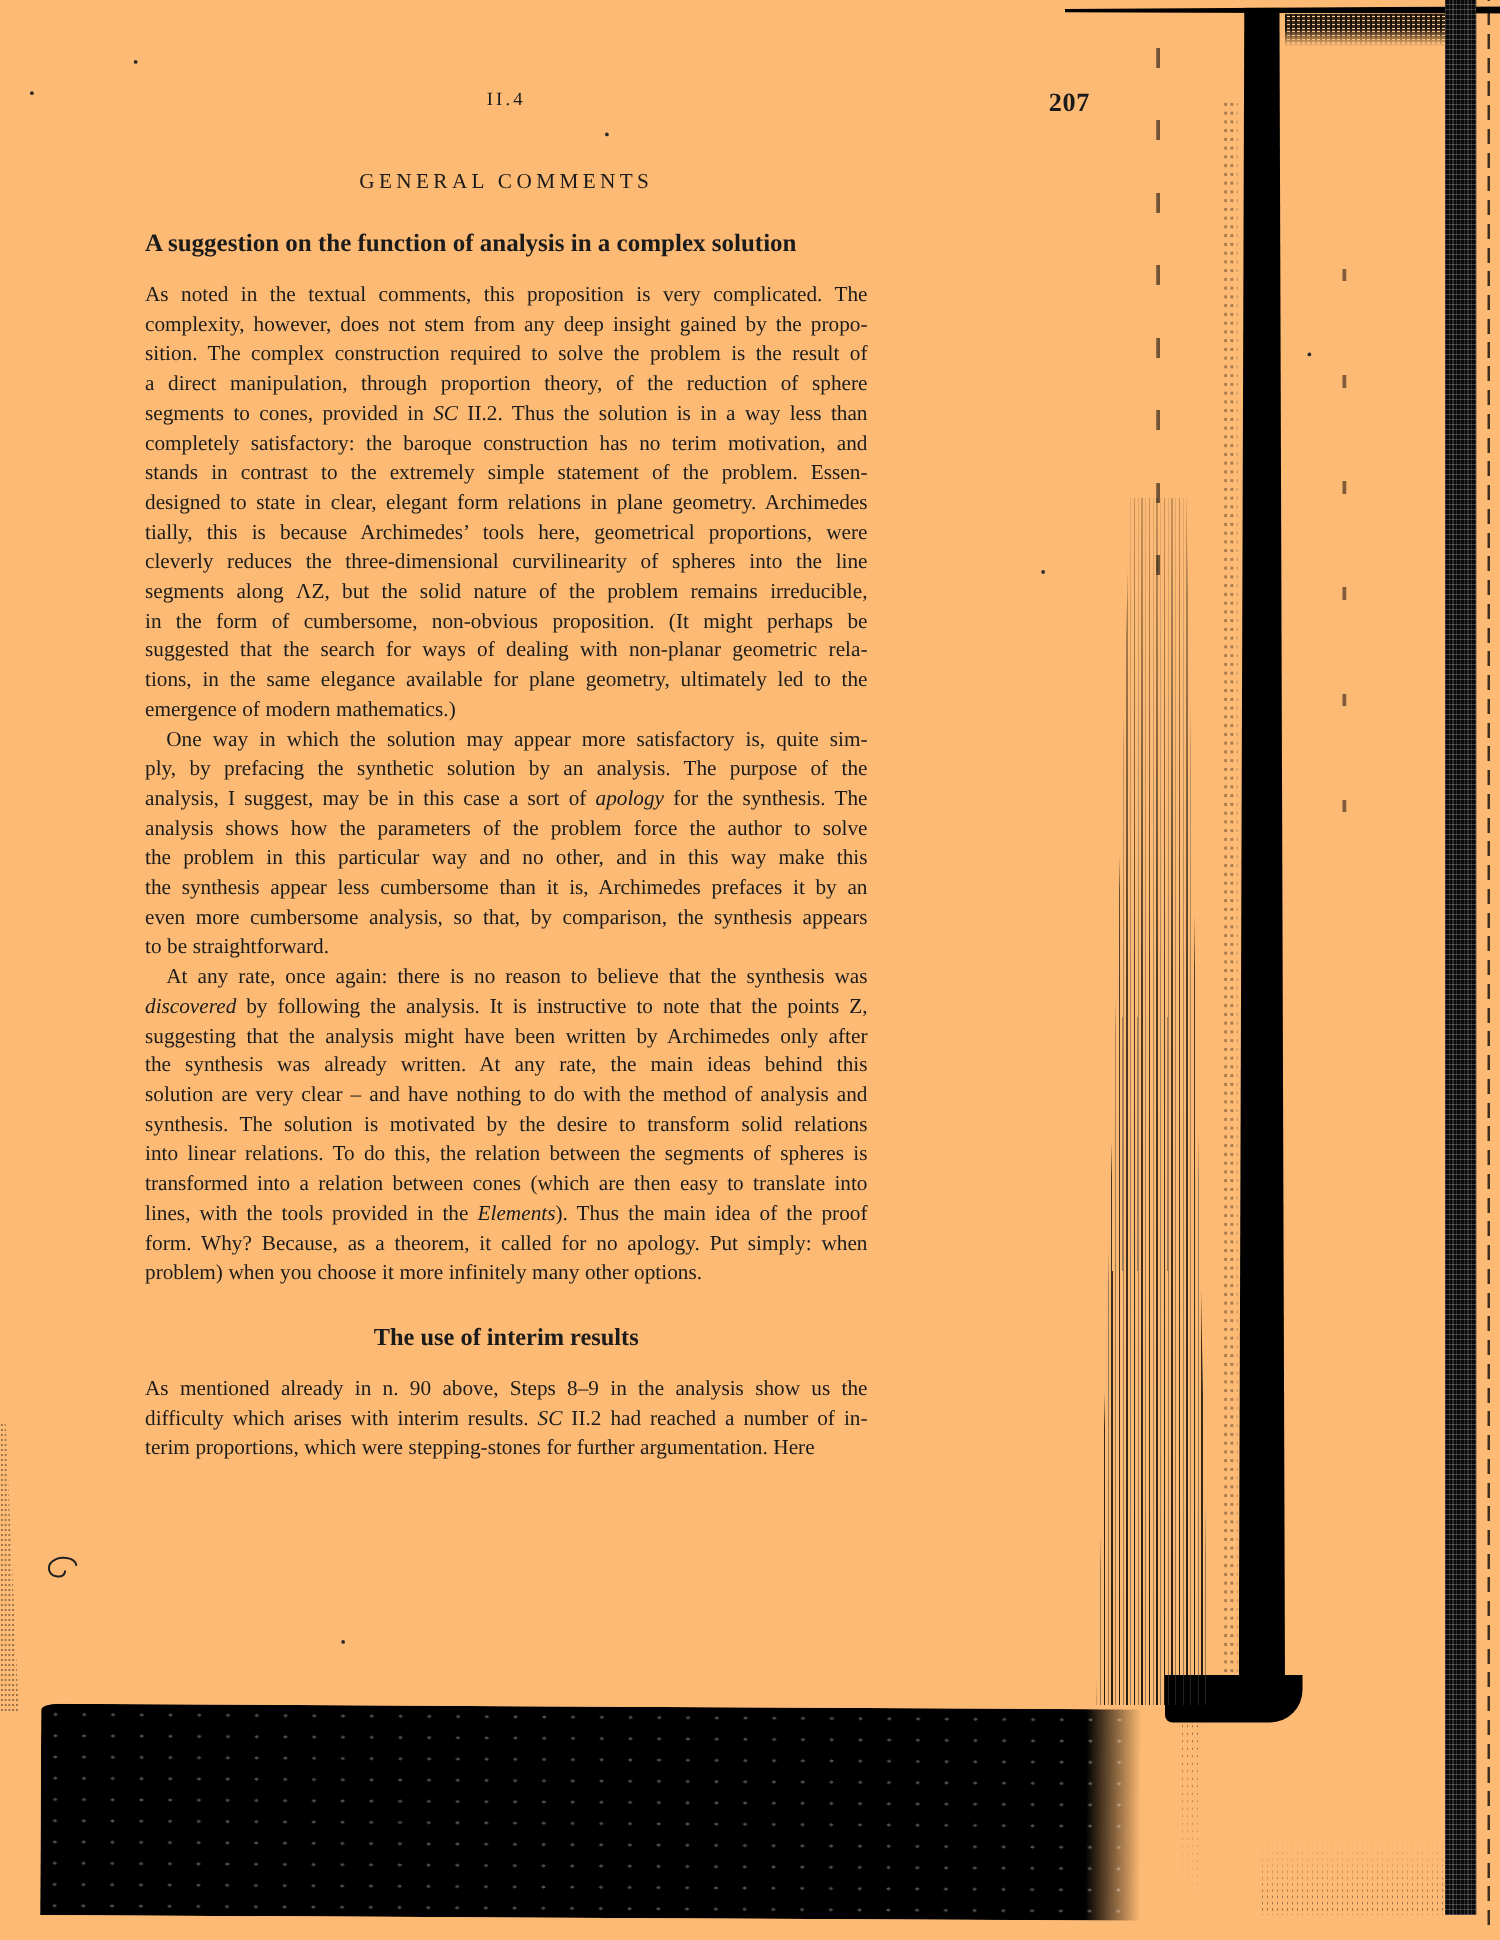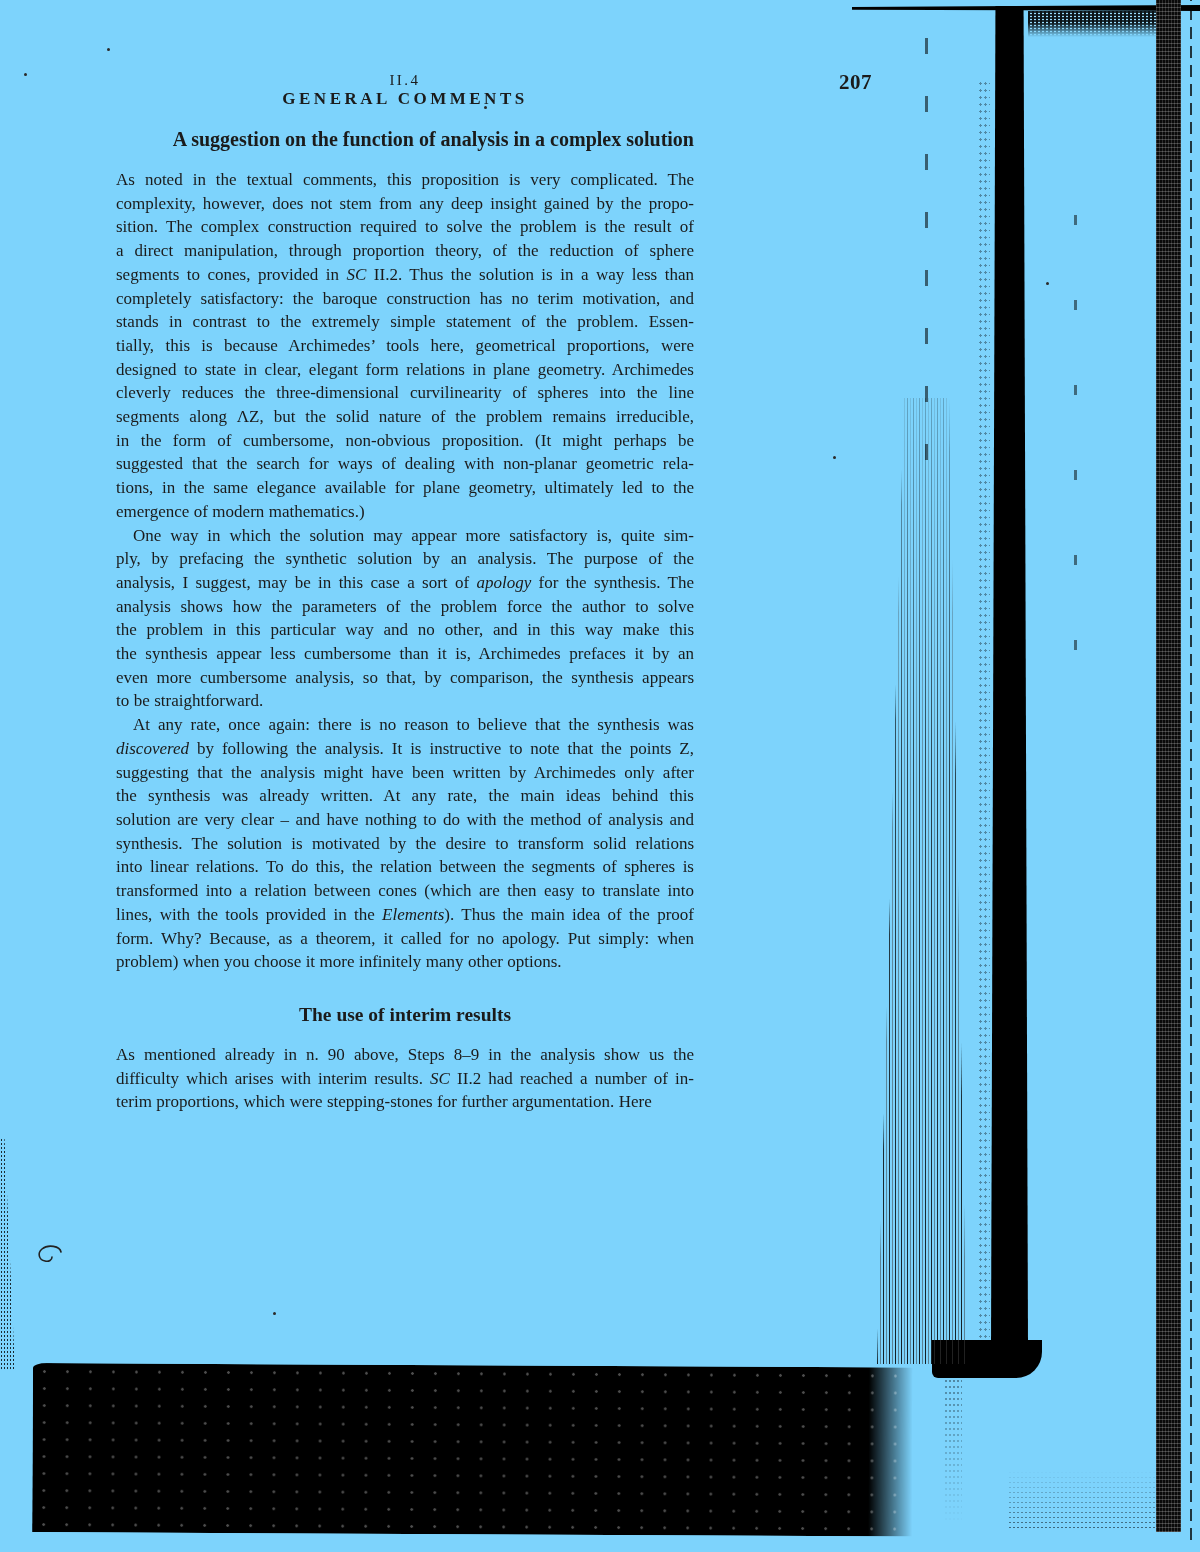--- a/index.html
+++ b/index.html
@@ -1,23 +1,23 @@
 <!DOCTYPE html>
 <html><head>
 <meta charset="utf-8">
 <style>
   html,body{margin:0;padding:0;background:#e8e8e8;}
-  .scan{position:relative;width:1200px;height:1552px;background:#7dd3fc;overflow:hidden;
+  .scan{position:relative;width:1200px;height:1552px;background:#fdba74;overflow:hidden;
         font-family:"Liberation Serif","DejaVu Serif",serif;color:#1b1b1b;}
   
   .col{position:absolute;left:116px;top:72px;width:578px;}
   .runhead{text-align:center;font-size:15px;letter-spacing:2.5px;}
   .pagenum{position:absolute;left:839px;top:70px;font-size:21px;font-weight:bold;letter-spacing:.5px;text-align:right;}
-  .title{text-align:center;font-size:17px;letter-spacing:3.5px;font-weight:700;}
-  .subtitle{margin-top:19px;text-align:right;font-size:20px;font-weight:bold;}
+  .title{margin-top:46px;text-align:center;font-size:17px;letter-spacing:3.5px;font-weight:400;}
+  .subtitle{margin-top:29px;text-align:left;font-size:20px;font-weight:bold;}
   .paras{margin-top:17px;}
   .para{margin:0;}
   .line{font-size:17px;line-height:23.7px;text-align:justify;text-align-last:justify;
         word-spacing:.2px;white-space:normal;}
   .line.last{text-align-last:left;}
   .line.indent{text-indent:17px;}
   .sec-heading{margin:30px 0 16px 0;text-align:center;font-size:19.5px;font-weight:bold;}
   
   .art{position:absolute;pointer-events:none;}
   .top-line{left:852px;top:5px;width:348px;height:6px;background:#000;
@@ -79,22 +79,22 @@
 
     <div class="paras">
         <div class="para">
           <div class="line">As noted in the textual comments, this proposition is very complicated. The</div>
           <div class="line">complexity, however, does not stem from any deep insight gained by the propo-</div>
           <div class="line">sition. The complex construction required to solve the problem is the result of</div>
           <div class="line">a direct manipulation, through proportion theory, of the reduction of sphere</div>
           <div class="line">segments to cones, provided in <i>SC</i> II.2. Thus the solution is in a way less than</div>
           <div class="line">completely satisfactory: the baroque construction has no terim motivation, and</div>
           <div class="line">stands in contrast to the extremely simple statement of the problem. Essen-</div>
+          <div class="line">designed to state in clear, elegant form relations in plane geometry. Archimedes</div>
           <div class="line">tially, this is because Archimedes’ tools here, geometrical proportions, were</div>
-          <div class="line">designed to state in clear, elegant form relations in plane geometry. Archimedes</div>
           <div class="line">cleverly reduces the three-dimensional curvilinearity of spheres into the line</div>
           <div class="line">segments along ΛZ, but the solid nature of the problem remains irreducible,</div>
           <div class="line">in the form of cumbersome, non-obvious proposition. (It might perhaps be</div>
           <div class="line">suggested that the search for ways of dealing with non-planar geometric rela-</div>
           <div class="line">tions, in the same elegance available for plane geometry, ultimately led to the</div>
           <div class="line last">emergence of modern mathematics.)</div>
         </div>
         <div class="para">
           <div class="line indent">One way in which the solution may appear more satisfactory is, quite sim-</div>
           <div class="line">ply, by prefacing the synthetic solution by an analysis. The purpose of the</div>

